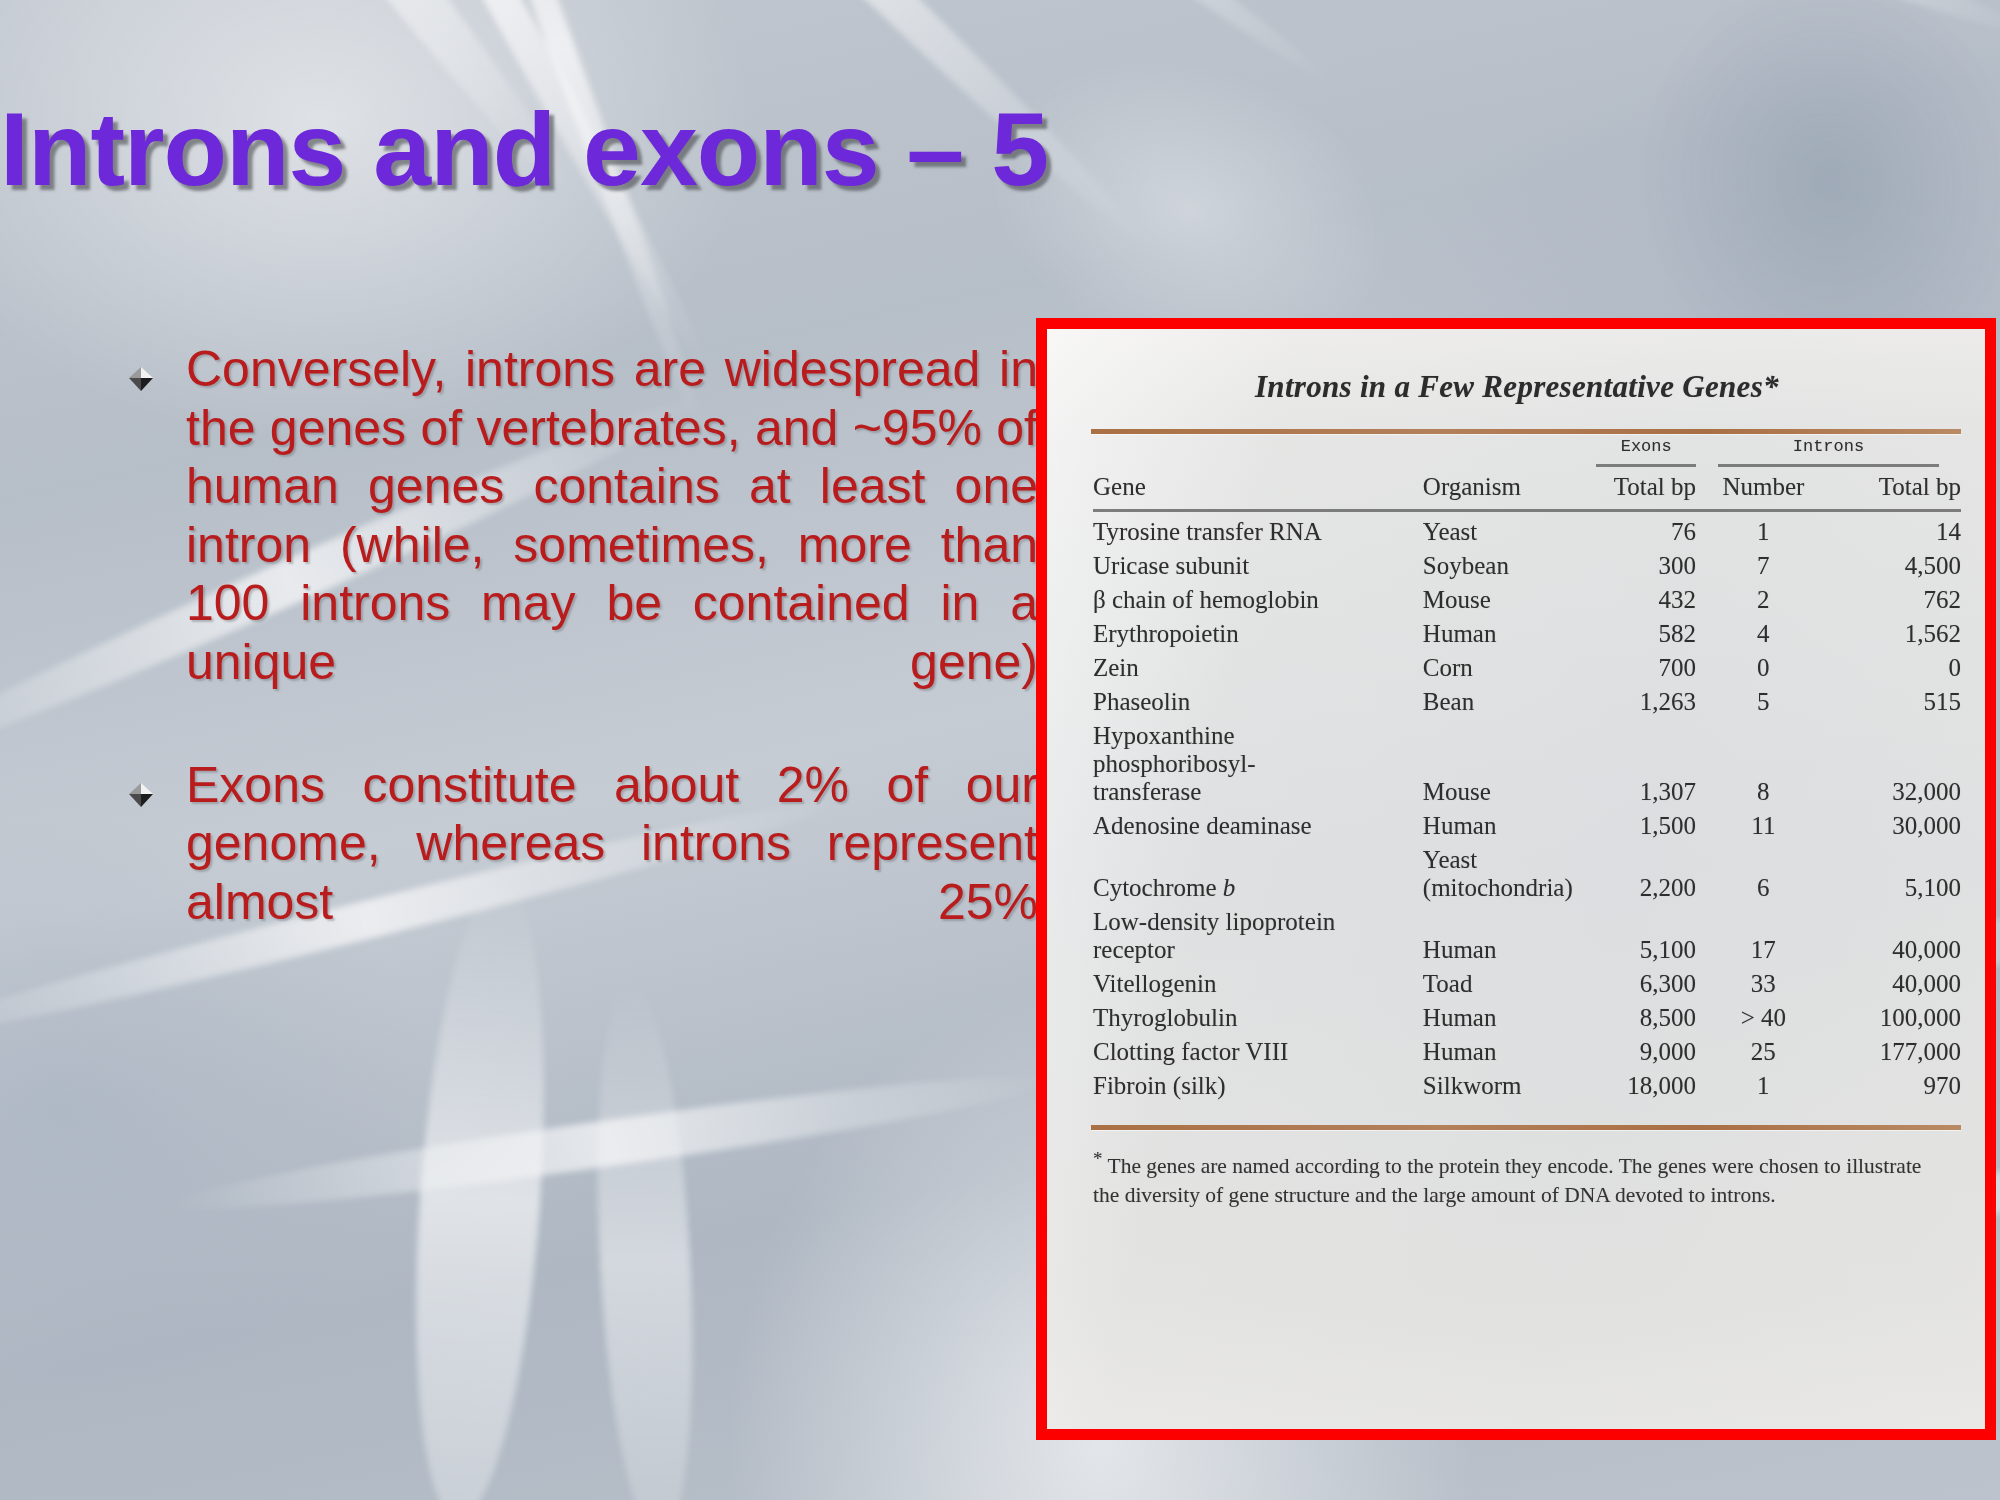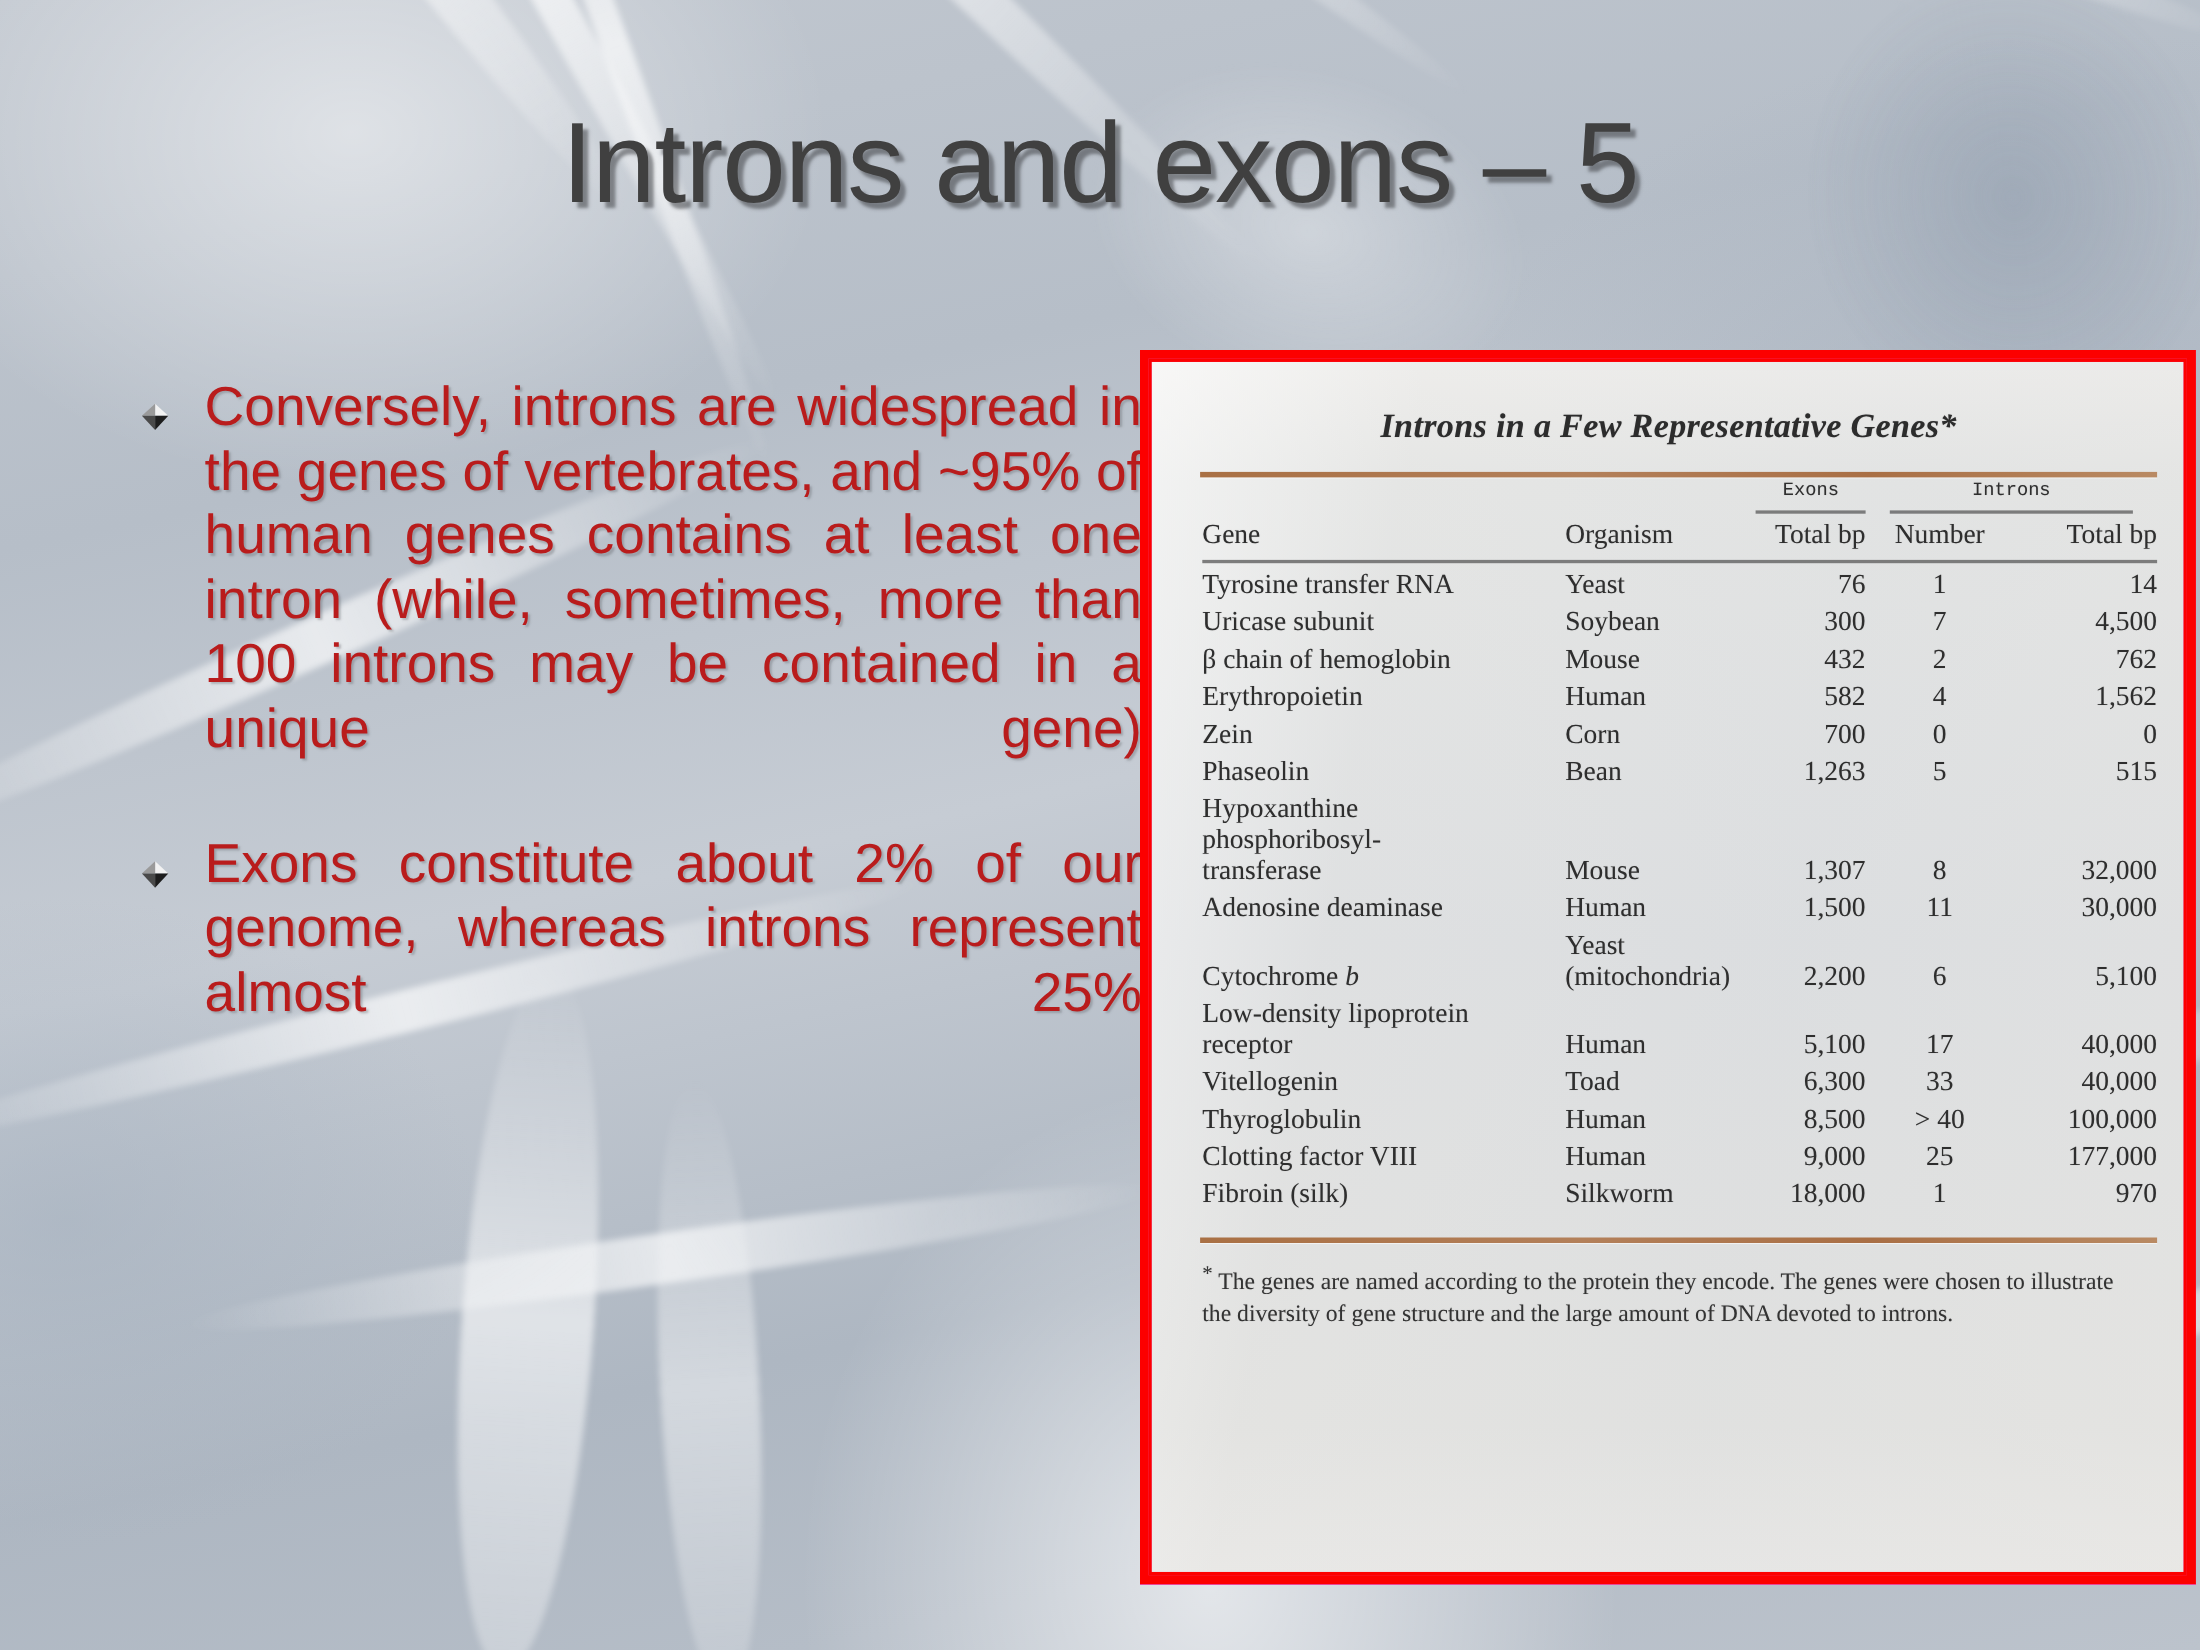--- a/index.html
+++ b/index.html
@@ -59,25 +59,25 @@
   .s15{ left: 980px; top:  60px; width: 420px; height: 300px; transform: rotate(18deg);
         background: radial-gradient(ellipse at 50% 50%, rgba(255,255,255,.40), rgba(255,255,255,0) 70%); }
   .s16{ left:1640px; top: -30px; width: 380px; height: 420px; transform: rotate(-10deg);
         background: radial-gradient(ellipse at 50% 50%, rgba(130,144,162,.45), rgba(255,255,255,0) 70%); }
 
   
   #title {
     position: absolute;
     left: 0; right: 0;
     top: 96px;
-    text-align: center;
+    text-align: left;
     font-size: 104px;
     line-height: 1.02;
-    font-weight: 400;
-    color: #404040;
+    font-weight: 700;
+    color: #6d28d9;
     letter-spacing: -1px;
     text-shadow: 5px 5px 3px rgba(60,62,66,.55);
     white-space: nowrap;
   }
 
   
   #body {
     position: absolute;
     left: 118px;
     top: 340px;
@@ -117,21 +117,21 @@
     height: 1122px;
     border: 4px solid #fc0000;
     padding: 4px;
     background: #fc0000;
   }
   #figure-inner {
     position: relative;
     width: 100%;
     height: 100%;
     border: 3px solid #fc0000;
-    background: #ec4899;
+    background: #ef4444;
     overflow: hidden;
   }
   
   #figure-inner::before {
     content: "";
     position: absolute; inset: 0;
     background:
       linear-gradient(100deg, rgba(255,255,255,.55) 0%, rgba(232,232,230,.2) 22%, rgba(216,219,222,.18) 60%, rgba(232,231,228,.35) 100%),
       linear-gradient(180deg, #efeeec 0%, #e4e5e4 10%, #dcdee0 48%, #e2e2e0 88%, #e9e8e6 100%);
     pointer-events: none;

